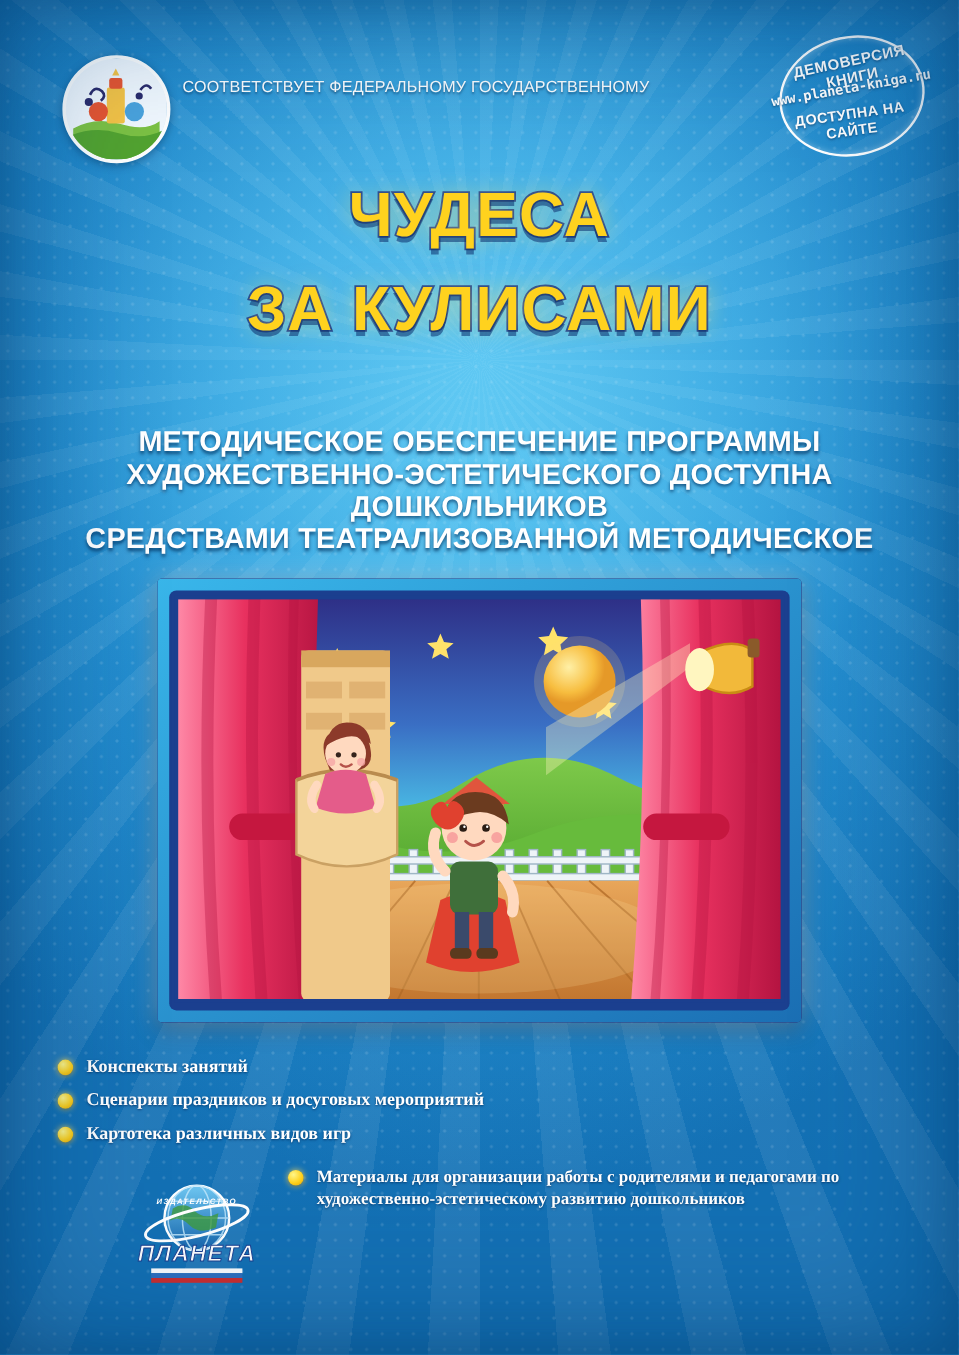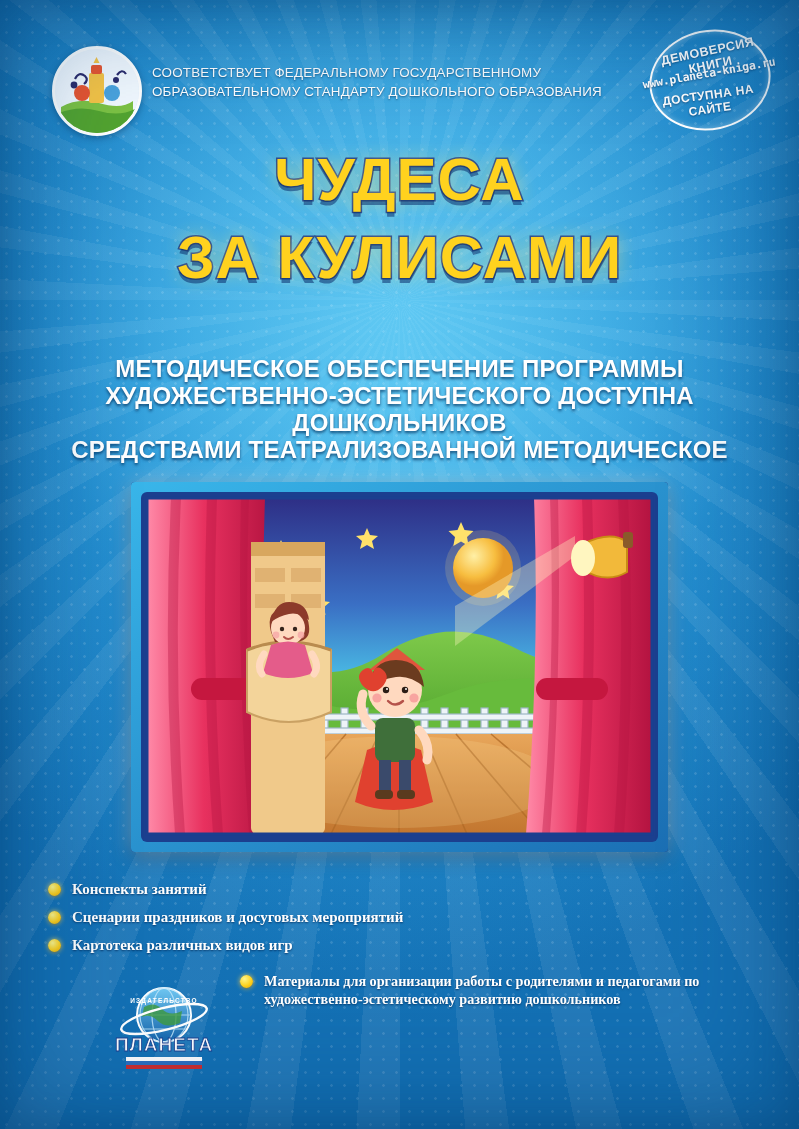--- a/index.html
+++ b/index.html
@@ -79,21 +79,21 @@
   }
   .demo-stamp .l1{top:26px;font-size:12.5px;transform:rotate(-12deg);letter-spacing:.5px}
   .demo-stamp .l2{top:48px;font-size:11.5px;transform:rotate(-10deg);font-family:"DejaVu Sans Mono",monospace;letter-spacing:-.2px}
   .demo-stamp .l3{top:70px;font-size:12px;transform:rotate(-8deg);letter-spacing:.4px}
 
   
   .title{
     position:absolute;left:0;right:0;top:138px;
     text-align:center;
     font-weight:bold;
-    font-size:60px;
+    font-size:52px;
     line-height:84px;
     letter-spacing:1px;
     color:#ffd21e;
     -webkit-text-stroke:3px #1b3f8f;
     paint-order:stroke fill;
     text-shadow:
       0 5px 0 rgba(10,45,110,.55),
       0 0 18px rgba(255,230,120,.55);
   }
   .title .l2{display:block;margin-top:-6px}
@@ -126,21 +126,21 @@
   }
   .bullets-b .bul{margin-bottom:16px;font-size:14.2px;line-height:18px}
   .bul::before{
     content:"";position:absolute;left:0;top:3px;width:13px;height:13px;border-radius:50%;
     background:radial-gradient(circle at 35% 30%,#fff68a 0%,#ffd21e 55%,#e8a400 100%);
     box-shadow:0 0 5px rgba(255,220,90,.9), 0 1px 2px rgba(0,40,85,.6);
   }
 
   
   .logo{
-    position:absolute;left:96px;top:985px;width:136px;height:86px;
+    position:absolute;left:96px;top:985px;width:136px;height:86px;font-style:italic;
   }
   .logo svg{display:block}
 </style>
 </head>
 <body>
 
 <div class="page">
 
   <div class="rays"></div>
   <div class="rays2"></div>
@@ -158,21 +158,20 @@
       <circle cx="57" cy="44" r="8" fill="#4aa3dd"></circle>
       <path d="M20 30 q4 -8 10 -3 q4 4 -1 8" stroke="#2b2b6b" stroke-width="2.2" fill="none"></path>
       <circle cx="19" cy="36" r="3.4" fill="#2b2b6b"></circle>
       <path d="M62 26 q5 -7 9 -1" stroke="#2b2b6b" stroke-width="2.2" fill="none"></path>
       <circle cx="61" cy="31" r="3" fill="#2b2b6b"></circle>
     </svg>
   </div>
 
   <div class="fgos-text">
     <span>СООТВЕТСТВУЕТ ФЕДЕРАЛЬНОМУ ГОСУДАРСТВЕННОМУ</span><br>
-    <span>ОБРАЗОВАТЕЛЬНОМУ СТАНДАРТУ ДОШКОЛЬНОГО ОБРАЗОВАНИЯ</span>
   </div>
 
   <div class="demo-stamp">
     <div class="ring"></div>
     <div class="l1">ДЕМОВЕРСИЯ КНИГИ</div>
     <div class="l2">www.planeta-kniga.ru</div>
     <div class="l3">ДОСТУПНА НА САЙТЕ</div>
   </div>
 
   <div class="title">

